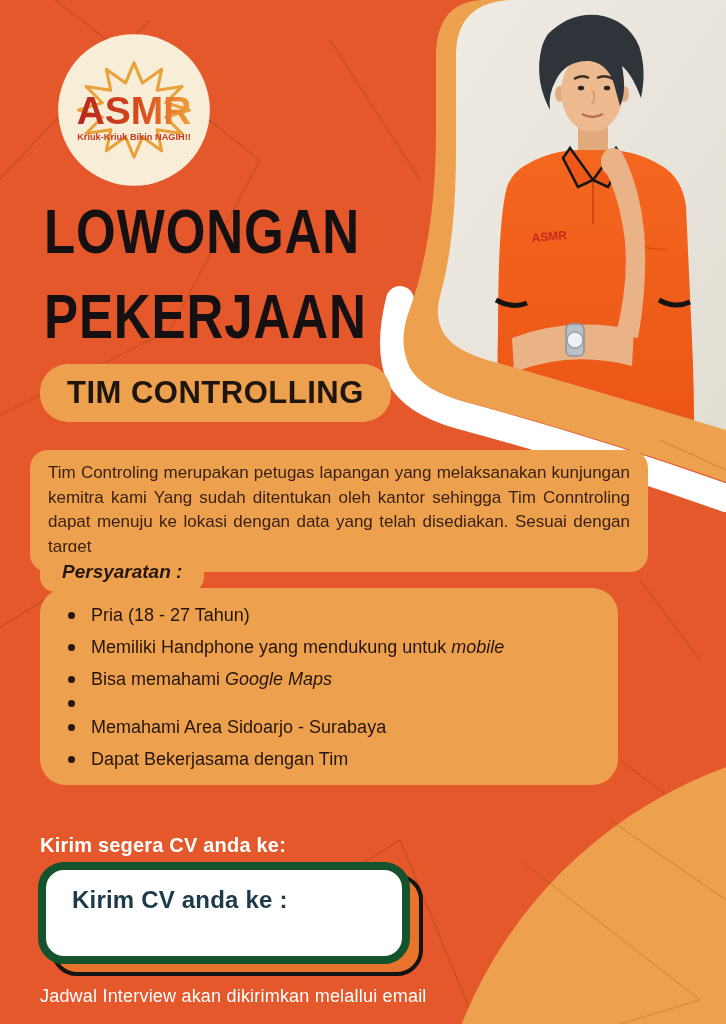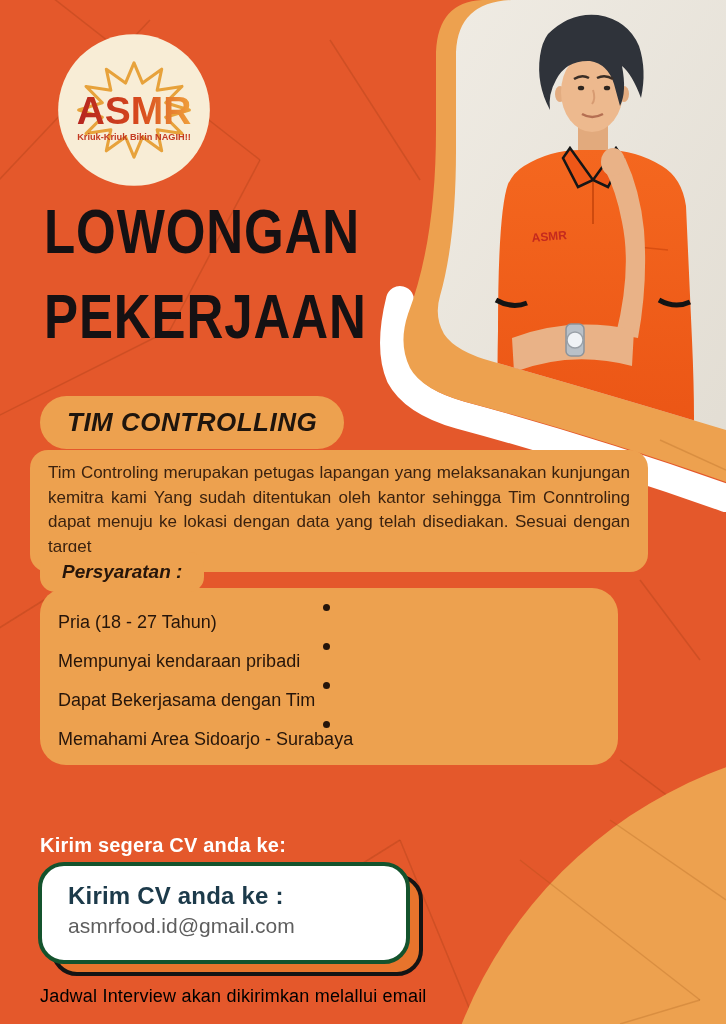--- a/index.html
+++ b/index.html
@@ -16,26 +16,25 @@
   
   .title{
     position:absolute;left:44px;top:188px;
     color:var(--title-text,#151113);
     font-weight:bold;font-size:58px;line-height:79px;letter-spacing:1px;
     transform:scaleX(.88) scaleY(1.08);transform-origin:left top;
     white-space:nowrap;
   }
   
   .pos-badge{
-    position:absolute;left:40px;top:396px;
+    position:absolute;left:40px;top:364px;
     background:var(--panel,#EDA14F);
     border-radius:28px;padding:11px 27px;
-    font-size:26px;font-weight:bold;letter-spacing:.5px;
+    font-size:31px;font-weight:bold;letter-spacing:.5px;
     color:#1F150D;
-    font-style:italic;
   }
   
   .desc{
     position:absolute;left:30px;top:450px;width:582px;
     background:var(--panel,#EDA14F);
     border-radius:18px;padding:11px 18px 13px 18px;
     font-size:17px;line-height:24.5px;text-align:justify;
     color:var(--body-text,#3B220F);
   }
   
@@ -48,48 +47,47 @@
   .req-box{
     position:absolute;left:40px;top:588px;width:542px;
     background:var(--panel,#EDA14F);
     border-radius:26px;padding:16px 18px 14px 18px;z-index:2;
     list-style:none;margin:0;
   }
   .req-item{
     display:flex;align-items:baseline;
     font-size:18px;line-height:23px;color:#26150A;
     margin:0 0 9px 0;
-    flex-direction:column;
   }
   .req-item:last-child{margin-bottom:0;}
   .dot{
     flex:0 0 auto;width:7px;height:7px;border-radius:50%;
     background:#26150A;margin:0 16px 0 10px;align-self:center;
   }
   .req-text i{font-style:italic;}
   
   .cta-intro{
     position:absolute;left:40px;top:834px;
     font-size:20px;font-weight:bold;color:#ffffff;letter-spacing:.2px;
   }
   .cv-wrap{position:absolute;left:38px;top:862px;width:372px;height:102px;}
   .cv-shadow{
     position:absolute;left:13px;top:12px;width:100%;height:100%;
     background:#E8742C;border:4px solid #141414;border-radius:26px;box-sizing:border-box;
   }
   .cv-box{
     position:absolute;left:0;top:0;width:100%;height:100%;
-    background:#FFFFFF;border:4px solid #14532d;border-radius:26px;box-sizing:border-box;
+    background:#FFFFFF;border:8px solid #14532d;border-radius:26px;box-sizing:border-box;
     padding:16px 26px;
   }
   .cv-title{font-size:24px;font-weight:bold;color:var(--cv-title,#1C3A4A);letter-spacing:.2px;}
   .cv-email{font-size:21px;color:var(--email-text,#5E5E5E);margin-top:4px;}
   .footer-note{
     position:absolute;left:40px;top:986px;
-    font-size:18px;color:#000000;letter-spacing:.2px;
+    font-size:18px;color:#ffffff;letter-spacing:.2px;
   }
 </style>
 </head>
 <body>
 
 <div class="poster">
 
   <svg id="decor" width="726" height="1024" viewBox="0 0 726 1024">
 
     <g stroke="rgba(110,38,6,0.18)" stroke-width="1.5" fill="none">
@@ -204,37 +202,43 @@
 
   <div class="req-heading">Persyaratan :</div>
 
   <ul class="req-box">
     <li class="req-item">
       <span class="dot"></span>
       <span class="req-text"><span>Pria (18 - 27 Tahun)</span><i></i></span>
     </li>
     <li class="req-item">
       <span class="dot"></span>
-      <span class="req-text"><span>Mempunyai kendaraan pribadi</span><i></i></span>
+      <span class="req-text"><span>Memiliki Handphone yang mendukung untuk </span><i>mobile</i></span>
+    </li>
+    <li class="req-item">
+      <span class="dot"></span>
+      <span class="req-text"><span>Bisa memahami </span><i>Google Maps</i></span>
+    </li>
+    <li class="req-item">
+      <span class="dot"></span>
+    </li>
+    <li class="req-item">
+      <span class="dot"></span>
+      <span class="req-text"><span>Memahami Area Sidoarjo - Surabaya</span><i></i></span>
     </li>
     <li class="req-item">
       <span class="dot"></span>
       <span class="req-text"><span>Dapat Bekerjasama dengan Tim</span><i></i></span>
-    </li>
-    <li class="req-item">
-      <span class="dot"></span>
-      <span class="req-text"><span>Memahami Area Sidoarjo - Surabaya</span><i></i></span>
     </li>
   </ul>
 
   <div class="cta-intro">Kirim segera CV anda ke:</div>
 
   <div class="cv-wrap">
     <div class="cv-shadow"></div>
     <div class="cv-box">
       <div class="cv-title">Kirim CV anda ke :</div>
-      <div class="cv-email">asmrfood.id@gmail.com</div>
     </div>
   </div>
 
   <div class="footer-note">Jadwal Interview akan dikirimkan melallui email</div>
 
 </div>
 
 </body></html>

